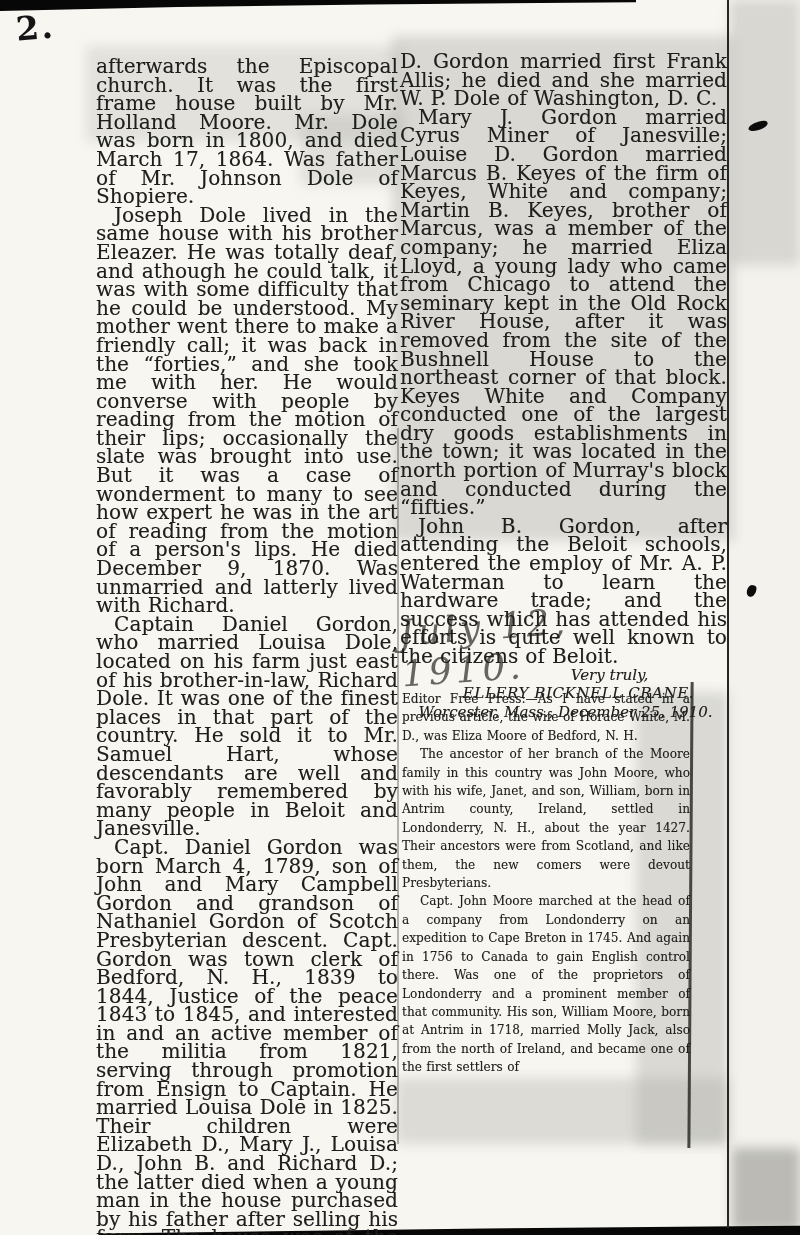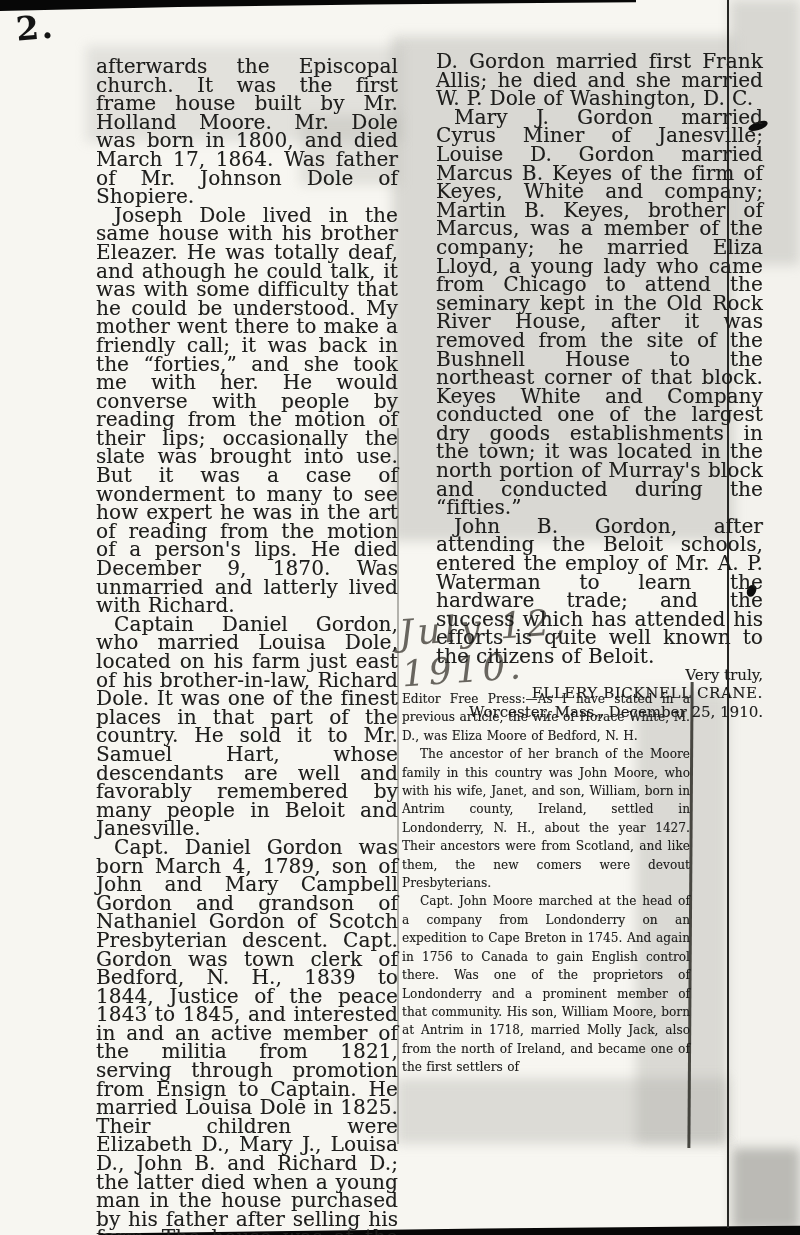--- a/index.html
+++ b/index.html
@@ -34,29 +34,29 @@
   .b2{left:747px;top:585px;width:9px;height:12px;border-radius:55% 35% 60% 45%;transform:rotate(12deg);}
   
   .pagenum{position:absolute;left:16px;top:8px;font-size:33px;font-weight:600;color:#141414;
     transform:rotate(-5deg);letter-spacing:2px;}
   .handwriting{position:absolute;left:400px;top:602px;width:300px;
     font-style:italic;font-size:36px;color:#55524b;letter-spacing:4px;
     transform:rotate(-4deg);opacity:0.88;}
   
   .col{position:absolute;color:#1e1e1c;}
   .col-left{left:96px;top:57px;width:302px;}
-  .col-right{left:400px;top:52px;width:327px;margin-left:36px;}
+  .col-right{left:400px;top:52px;width:327px;}
   .col-second{left:402px;top:690px;width:288px;}
   .np{margin:0;text-align:justify;text-indent:18px;
     font-size:20px;line-height:18.6px;letter-spacing:0.1px;word-spacing:0.5px;
     text-shadow:0.3px 0.3px 0.5px rgba(25,25,25,0.35);}
   .col-second .np{font-size:12px;line-height:18.4px;}
   .noindent{text-indent:0;}
-  .signoff{margin:0;font-size:15px;line-height:18.6px;text-align:right;
-    text-shadow:0.3px 0.3px 0.5px rgba(25,25,25,0.35);}
+  .signoff{margin:0;font-size:15px;line-height:18.6px;text-align:center;
+    text-shadow:0.3px 0.3px 0.5px rgba(25,25,25,0.35);font-style:italic;}
   .s-closing{margin-left:92px;}
   .s-signature{margin-left:30px;letter-spacing:0.6px;}
   .s-dateline{margin-left:4px;}
 </style>
 </head>
 <body>
 
 <div class="scan">
 
   <div class="margin-strip"></div>

